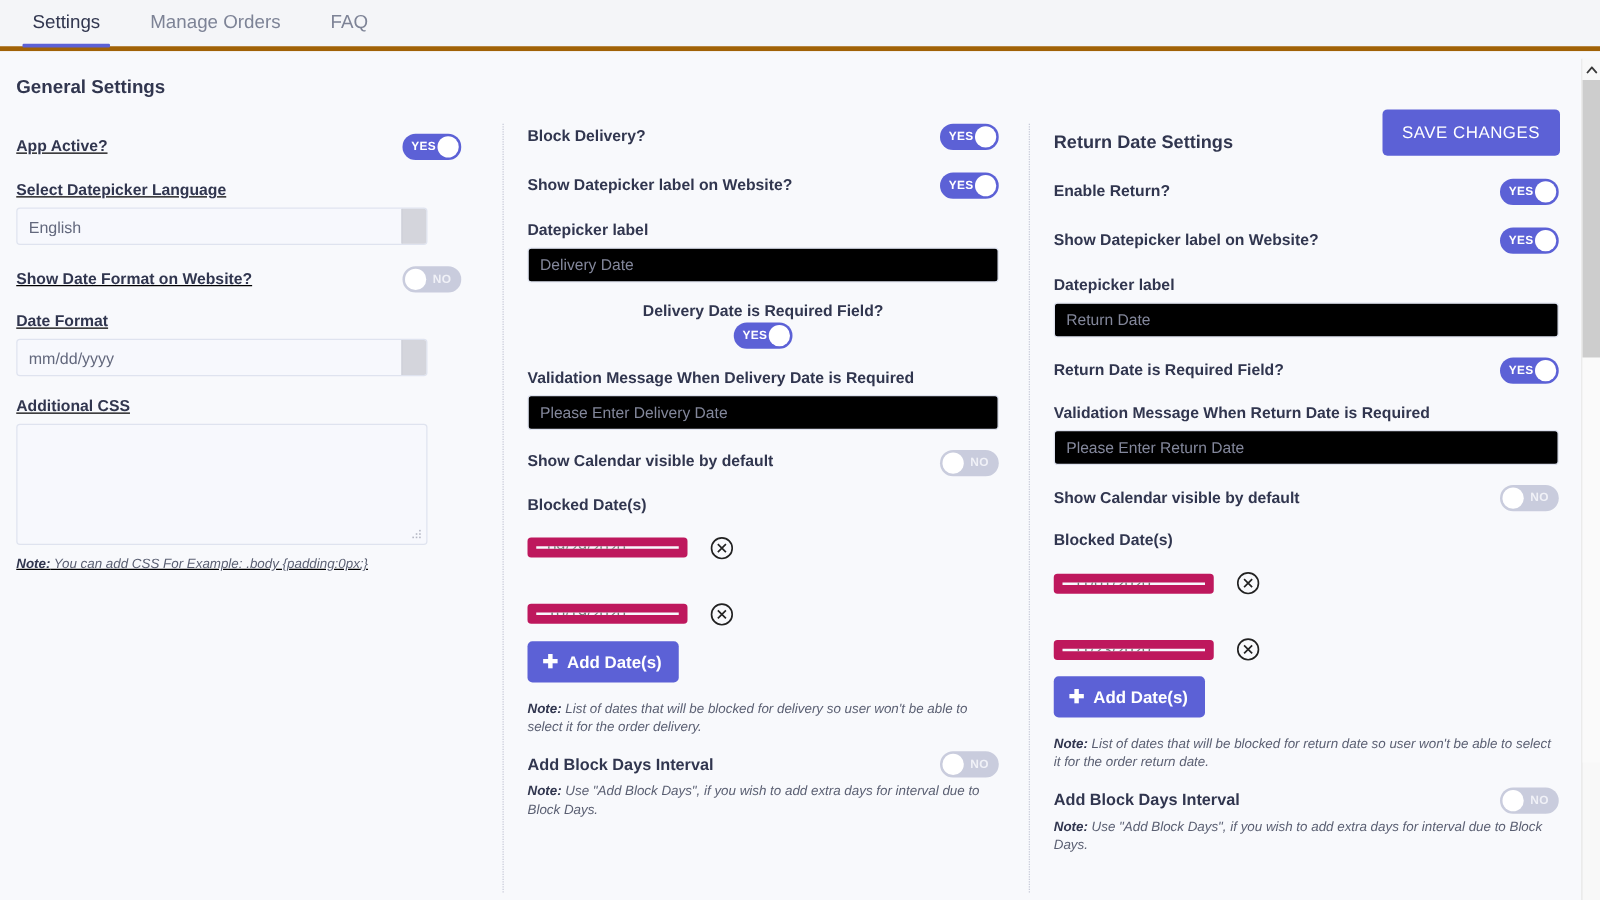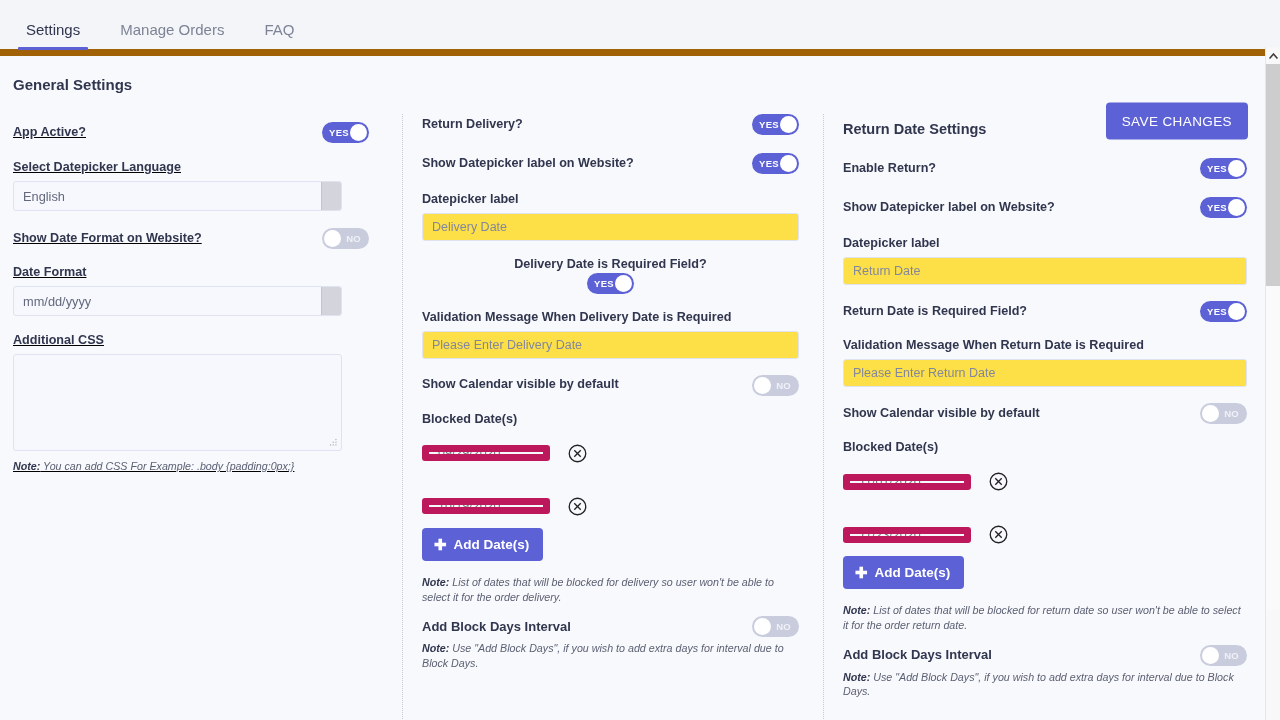--- a/index.html
+++ b/index.html
@@ -5,23 +5,23 @@
   * { box-sizing: border-box; margin: 0; padding: 0; }
   html, body {
     width: 1280px; height: 720px;
     font-family: "Liberation Sans", sans-serif;
     background: #f8f9fc;
     overflow: hidden;
   }
 
   
   .tabbar {
-    height: 56px;
+    height: 41px;
     background: #f4f5f8;
-    border-bottom: 7px solid #a16207;
+    border-bottom: 4px solid #a16207;
     display: flex;
     align-items: flex-end;
     padding-left: 16px;
     position: relative;
   }
   .tab {
     font-size: 15px;
     color: #7d8396;
     padding: 0 10px 12px 10px;
     margin-right: 20px;
@@ -143,21 +143,21 @@
   .toggle.off .knob { left: 2px; }
   .toggle.off .txt { right: 8px; color: #f0f1f7; }
 
   
   .field-label { font-size: 12.6px; font-weight: bold; color: #31364f; margin-bottom: 7px; }
   .text-input {
     width: 100%;
     height: 28px;
     border: 1px solid #dfe3ef;
     border-radius: 3px;
-    background: #fde047;
+    background: #000000;
     padding: 0 9px;
     font-size: 12.5px;
     color: #6d7285;
     font-family: "Liberation Sans", sans-serif;
     outline: none;
   }
   .text-input::placeholder { color: #83879b; }
 
   select.select-input {
     width: 100%;
@@ -367,21 +367,21 @@
       </svg>
     </div>
     <div class="note" style="margin-top:8px;">
       <b>Note:</b><span> You can add CSS For Example: .body {padding:0px;}</span>
     </div>
   </div>
 
   <div class="col col-mid">
 
     <div class="row" style="margin-bottom:18px;">
-      <span class="label">Return Delivery?</span>
+      <span class="label">Block Delivery?</span>
       <span class="toggle on">
         <span class="txt">YES</span>
         <span class="knob"></span>
       </span>
     </div>
 
     <div class="row" style="margin-bottom:18px;">
       <span class="label">Show Datepicker label on Website?</span>
       <span class="toggle on">
         <span class="txt">YES</span>

